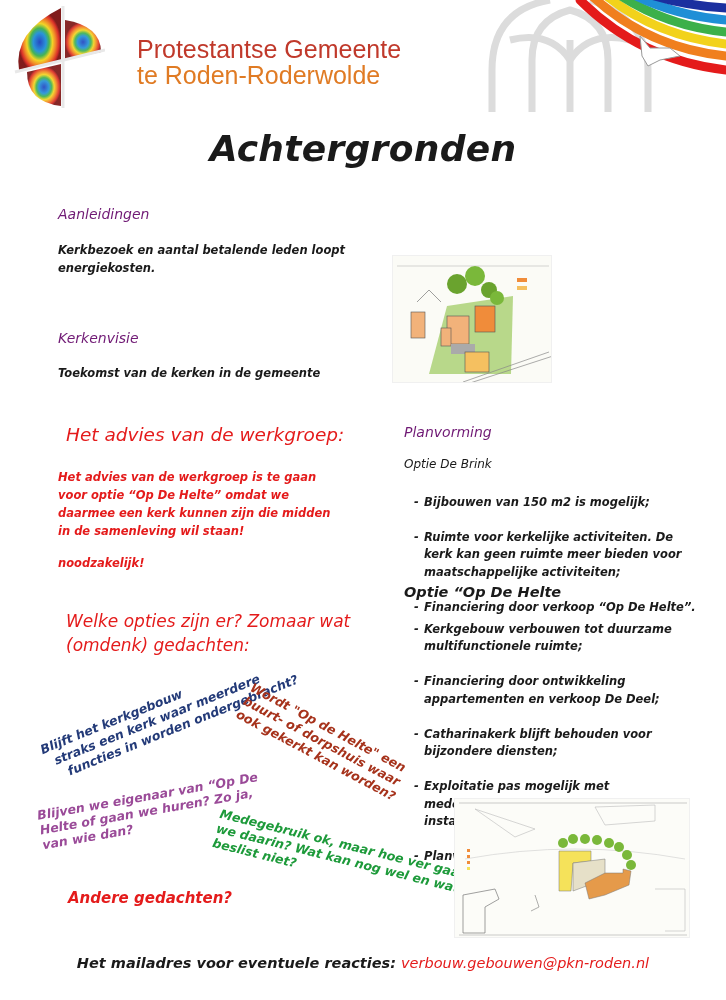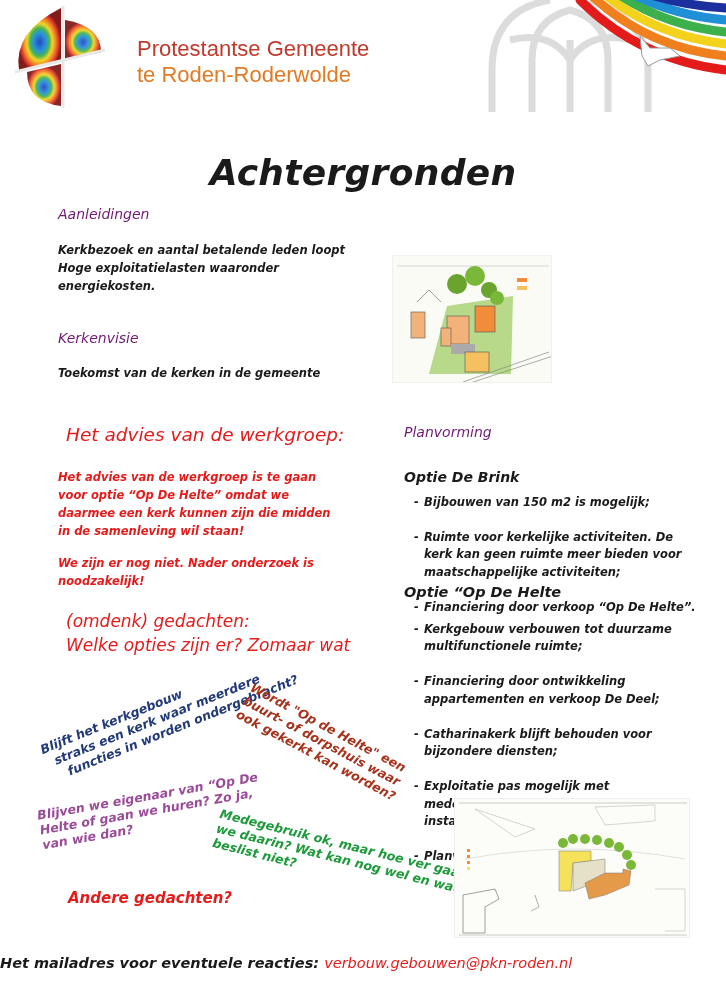--- a/index.html
+++ b/index.html
@@ -3,40 +3,40 @@
 <meta charset="utf-8">
 <style>
   * { margin:0; padding:0; box-sizing:border-box; }
   html, body { width:726px; height:1000px; background:#ffffff; overflow:hidden; }
   body { position:relative; font-family:"DejaVu Sans", "Liberation Sans", sans-serif; color:#1a1a1a; }
   .abs { position:absolute; }
 
   
   .header { position:absolute; left:0; top:0; width:726px; height:112px; }
   .logo { position:absolute; left:5px; top:2px; width:100px; height:106px; }
-  .org-name { position:absolute; left:137px; top:36px; font-family:"Liberation Sans", sans-serif; font-size:22px; line-height:26px; }
+  .org-name { position:absolute; left:137px; top:36px; font-family:"Liberation Sans", sans-serif; font-size:25px; line-height:26px; }
   .org-line1 { color:#c0392b; }
   .org-line2 { color:#e07b24; }
   .banner { position:absolute; left:470px; top:0; width:256px; height:112px; overflow:hidden; }
 
-  .title { left:0; width:726px; top:128px; text-align:center; font-style:italic; font-weight:bold; font-size:36px; color:#1a1a1a; letter-spacing:0.3px;margin-top:24px; }
+  .title { left:0; width:726px; top:128px; text-align:center; font-style:italic; font-weight:bold; font-size:36px; color:#1a1a1a; letter-spacing:0.3px; }
 
   .h2 { font-style:italic; font-size:14px; color:#701a75; }
   .body-text { font-style:italic; font-weight:bold; font-size:11.5px; line-height:18px; color:#1a1a1a; }
   .red { color:#e41b1b; }
   .h2-red { font-style:italic; font-size:18.5px; color:#e41b1b;margin-left:8px; }
 
   .sketch { border:1px solid #f0f0f0; background:#fafaf6; overflow:hidden; }
 
   .list-item { position:relative; padding-left:10px; }
   .list-item::before { content:"-"; position:absolute; left:0; top:0; }
 
   .thought { font-style:italic; font-weight:bold; font-size:12.5px; line-height:15px; white-space:pre; transform-origin:left top; }
 
-  .footer { left:0; width:726px; top:955px; text-align:left; font-style:italic; font-weight:bold; font-size:14.5px; }
+  .footer { left:0; width:726px; top:955px; text-align:center; font-style:italic; font-weight:bold; font-size:14.5px; }
   .footer a { color:#e41b1b; text-decoration:none; font-weight:normal; font-style:italic; }
 </style>
 </head>
 <body>
 
 <div class="header">
   <div class="logo">
     <svg width="100" height="106" viewBox="0 0 100 106">
       <defs>
         <radialGradient id="rb1" cx="50%" cy="55%" r="50%">
@@ -82,21 +82,20 @@
       <path d="M170 36 L180 48 L200 48 L210 56 L190 60 L178 66 L172 56 Z" fill="#ffffff" stroke="#999" stroke-width="1"></path>
     </svg>
   </div>
 </div>
 
 <div class="abs title">Achtergronden</div>
 
 <div class="abs h2" style="left:58px; top:206px;">Aanleidingen</div>
 <div class="abs body-text" style="left:58px; top:241px; width:300px;">
   <div>Kerkbezoek en aantal betalende leden loopt</div>
-  <div>Hoge exploitatielasten waaronder</div>
   <div>energiekosten.</div>
 </div>
 
 <div class="abs h2" style="left:58px; top:330px;">Kerkenvisie</div>
 <div class="abs body-text" style="left:58px; top:364px; width:300px;">
   <div>Toekomst van de kerken in de gemeente</div>
 </div>
 
 <div class="abs sketch" style="left:392px; top:255px; width:160px; height:128px;">
   <svg width="160" height="128" viewBox="0 0 160 128">
@@ -122,46 +121,45 @@
 </div>
 
 <div class="abs h2-red" style="left:58px; top:424px;">Het advies van de werkgroep:</div>
 <div class="abs body-text red" style="left:58px; top:468px; width:300px;">
   <div>Het advies van de werkgroep is te gaan</div>
   <div>voor optie “Op De Helte” omdat we</div>
   <div>daarmee een kerk kunnen zijn die midden</div>
   <div>in de samenleving wil staan!</div>
 </div>
 <div class="abs body-text red" style="left:58px; top:554px; width:300px;">
-  <div>We zijn er nog niet. Nader onderzoek is</div>
   <div>noodzakelijk!</div>
 </div>
 
 <div class="abs h2-red" style="left:58px; top:609px; font-size:17px; line-height:24px;">
+  <div>Welke opties zijn er? Zomaar wat</div>
   <div>(omdenk) gedachten:</div>
-  <div>Welke opties zijn er? Zomaar wat</div>
 </div>
 
 <div class="abs thought" style="left:38px; top:743px; transform:rotate(-22deg); color:#233a78;">Blijft het kerkgebouw
   straks een kerk waar meerdere
     functies in worden ondergebracht?</div>
 <div class="abs thought" style="left:255px; top:680px; transform:rotate(28deg); color:#a6321b;">Wordt "Op de Helte" een
 buurt- of dorpshuis waar
 ook gekerkt kan worden?</div>
 <div class="abs thought" style="left:36px; top:808px; transform:rotate(-10deg); color:#9a4a98;">Blijven we eigenaar van “Op De
 Helte of gaan we huren? Zo ja,
 van wie dan?</div>
 <div class="abs thought" style="left:222px; top:806px; transform:rotate(14deg); color:#1d9a3a;">Medegebruik ok, maar hoe ver gaan
 we daarin? Wat kan nog wel en wat
 beslist niet?</div>
 <div class="abs" style="left:68px; top:889px; font-style:italic; font-weight:bold; font-size:15px; color:#e41b1b;">Andere gedachten?</div>
 
 <div class="abs h2" style="left:404px; top:424px;">Planvorming</div>
 
-<div class="abs" style="left:404px; top:457px; font-style:italic; font-weight:bold; font-size:14px;margin-top:12px;">Optie De Brink</div>
+<div class="abs" style="left:404px; top:457px; font-style:italic; font-weight:normal; font-size:12px;">Optie De Brink</div>
 <div class="abs body-text" style="left:414px; top:476px; width:300px; white-space:pre-line; line-height:17.5px;">
   <div class="list-item">Bijbouwen van 150 m2 is mogelijk;</div>
   <div class="list-item">Ruimte voor kerkelijke activiteiten. De
 kerk kan geen ruimte meer bieden voor
 maatschappelijke activiteiten;</div>
   <div class="list-item">Financiering door verkoop “Op De Helte”.</div>
 </div>
 
 <div class="abs" style="left:404px; top:584px; font-style:italic; font-weight:bold; font-size:14.5px;">Optie “Op De Helte</div>
 <div class="abs body-text" style="left:414px; top:603px; width:300px; white-space:pre-line; line-height:17.5px;">

